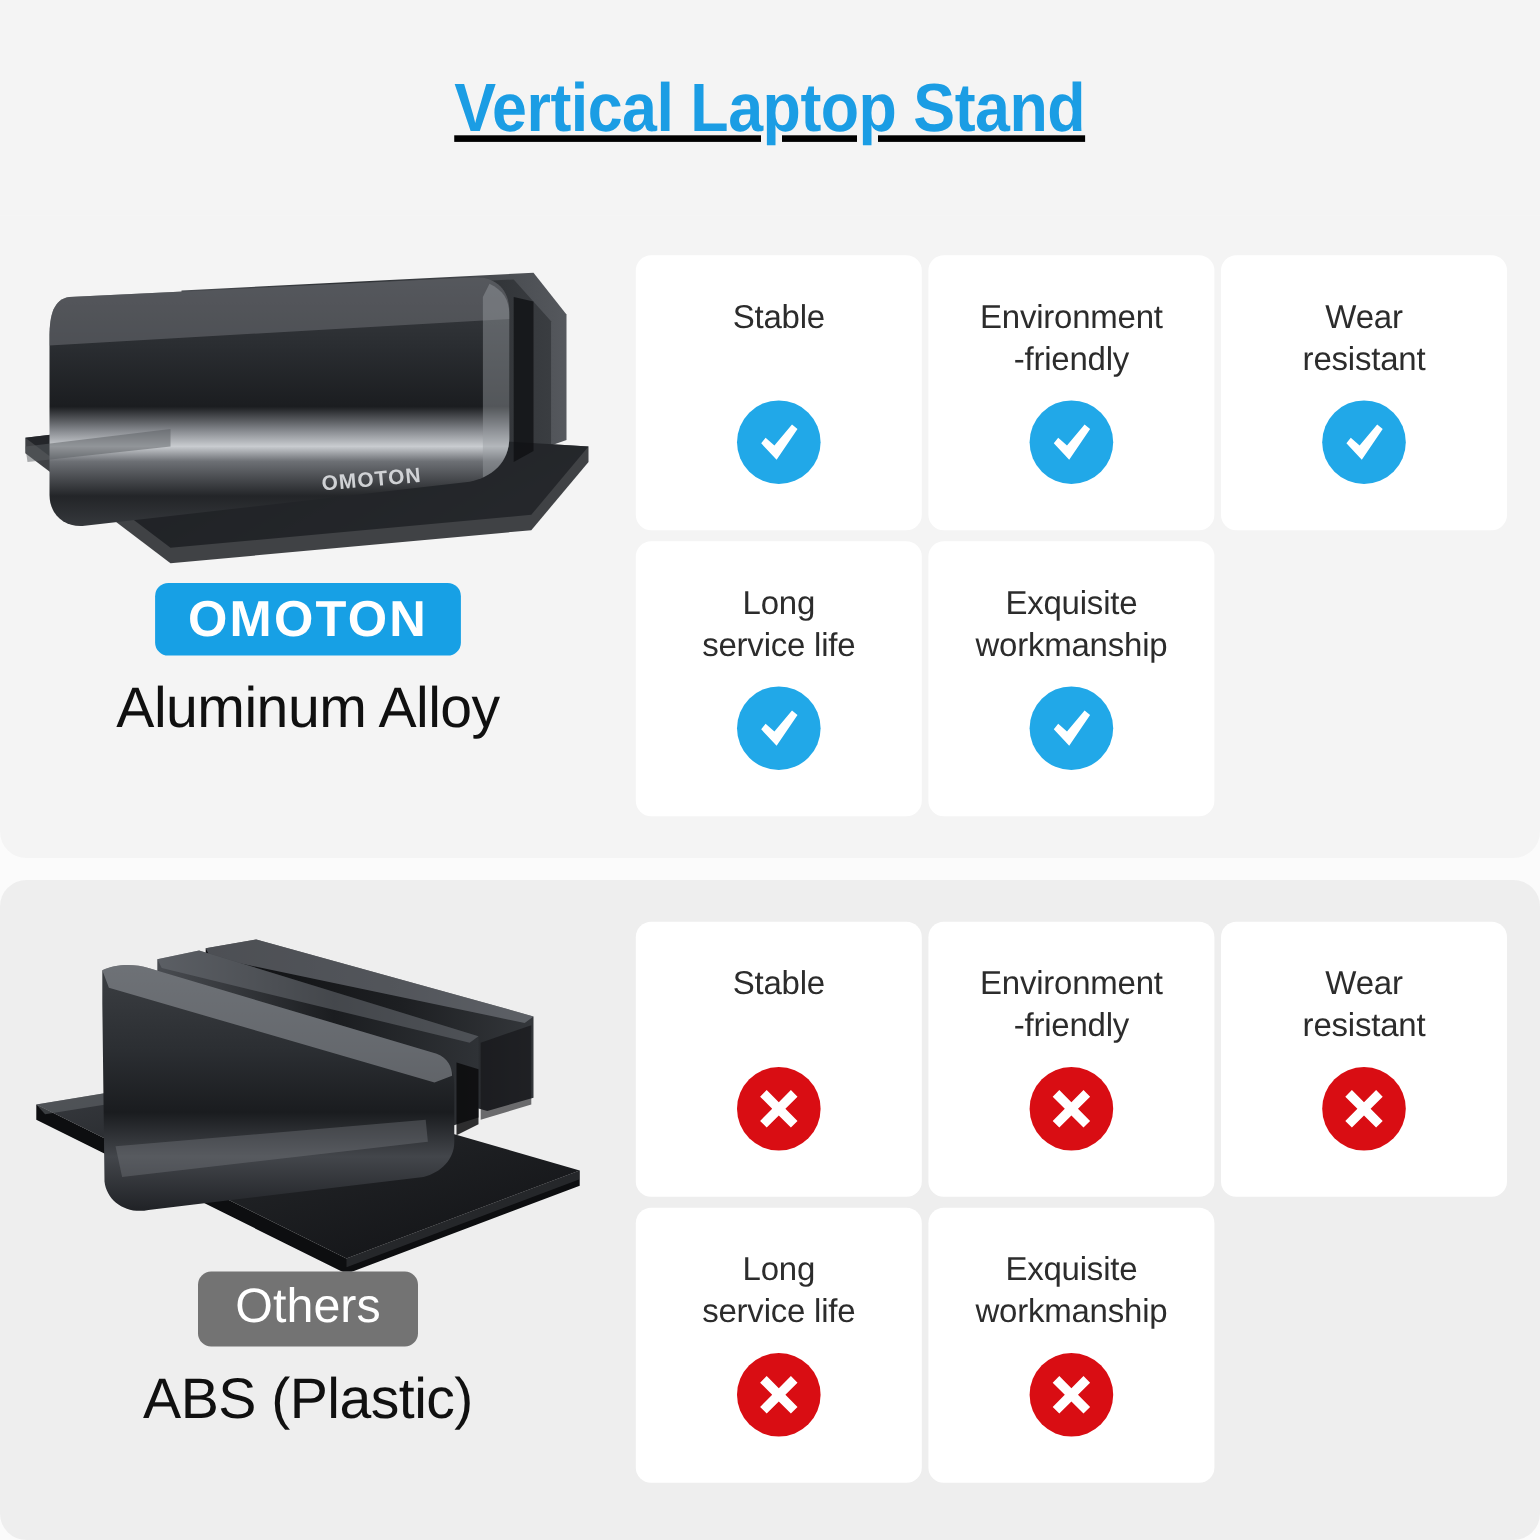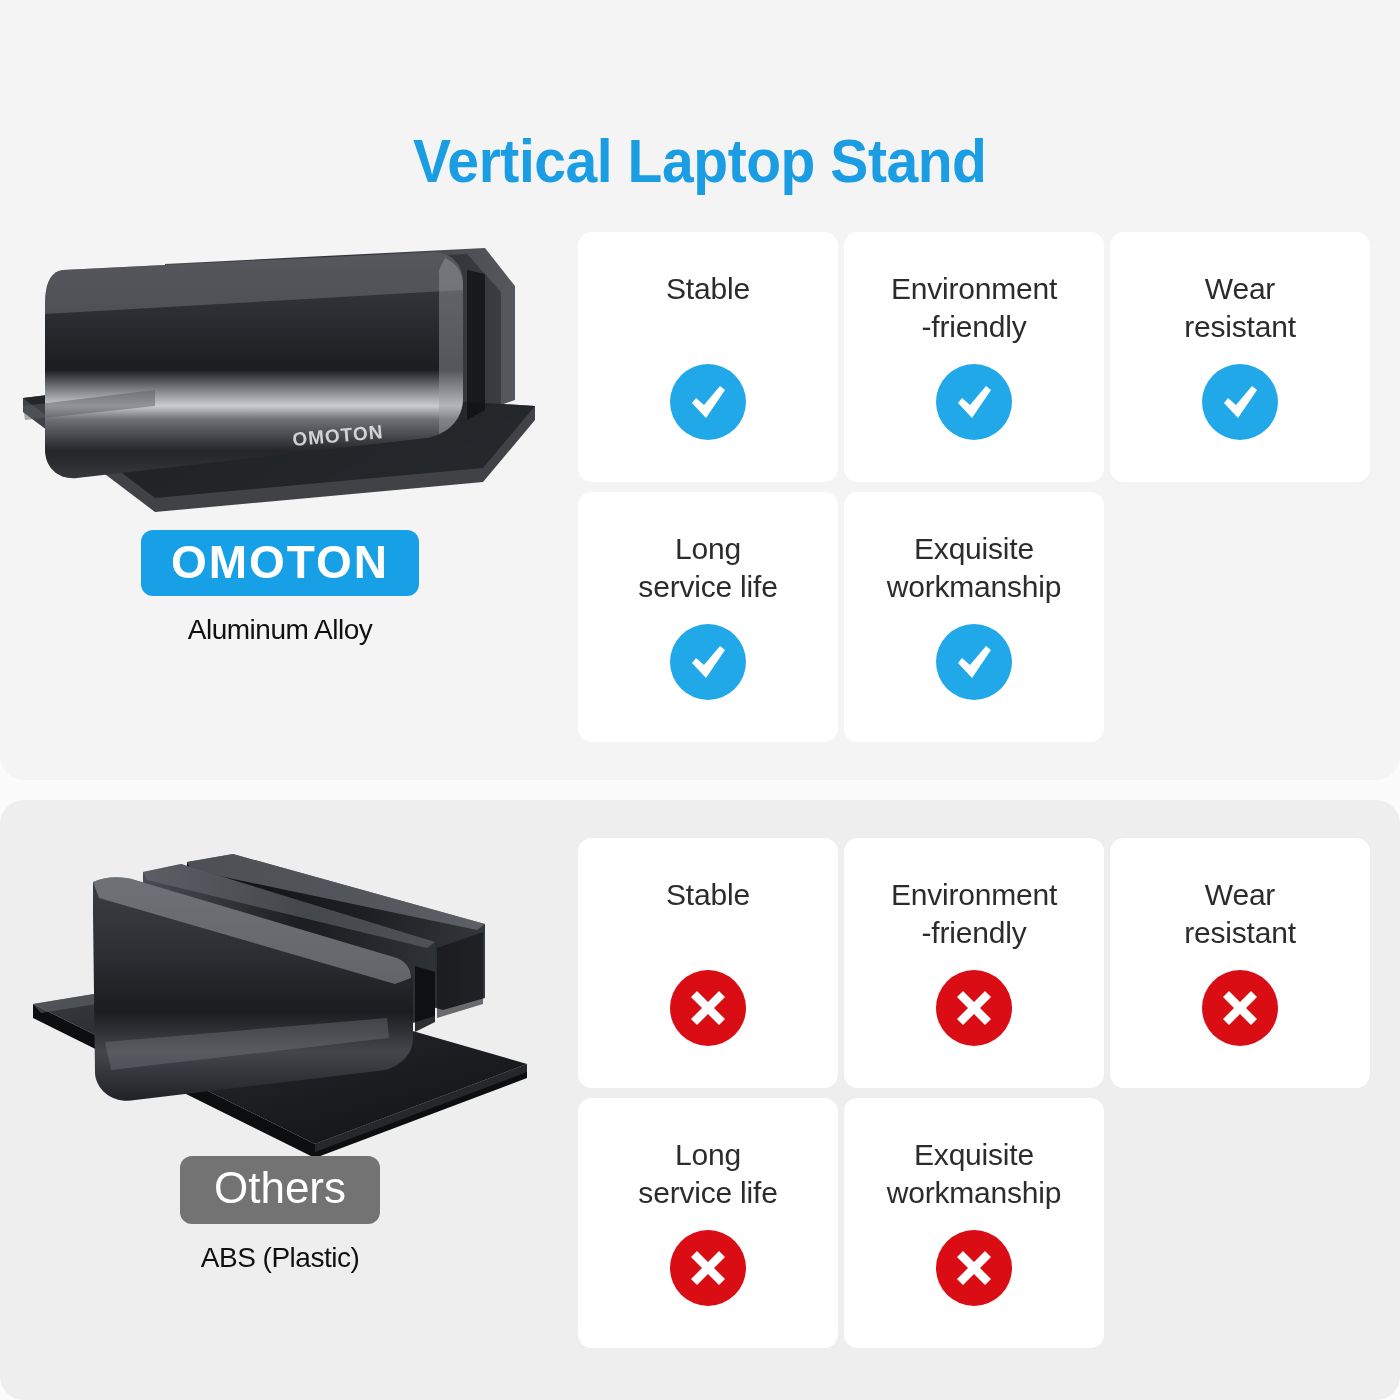--- a/index.html
+++ b/index.html
@@ -16,23 +16,24 @@
   }
 
   
   .title-bar {
     position: absolute;
     left: 0;
     top: 0;
     width: 1400px;
     height: 196px;
     display: flex;
-    align-items: flex-end;
+    align-items: center;
     justify-content: center;
     background: #f4f4f4;
+    text-decoration: underline;
   }
   .page-title {
     font-size: 62px;
     font-weight: bold;
     color: #1b9de4;
     letter-spacing: -0.5px;
     transform: scaleX(0.92);
     white-space: nowrap;
   }
 
@@ -89,21 +90,21 @@
     letter-spacing: 2px;
   }
   .badge-others {
     background: #737373;
     font-weight: normal;
     font-size: 44px;
     letter-spacing: 0px;
     padding: 10px 34px 14px 34px;
   }
   .material-label {
-    font-size: 28px;
+    font-size: 52px;
     color: #101010;
     margin-top: 18px;
     letter-spacing: -0.5px;
   }
 
   
   .features {
     position: absolute;
     left: 578px;
     width: 800px;

